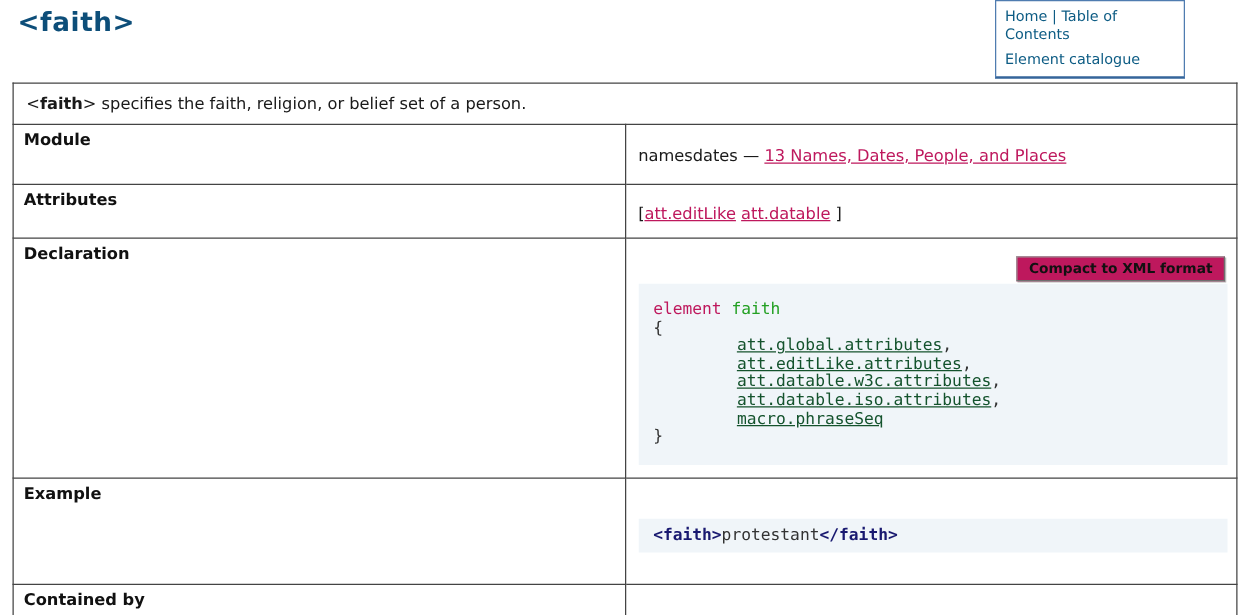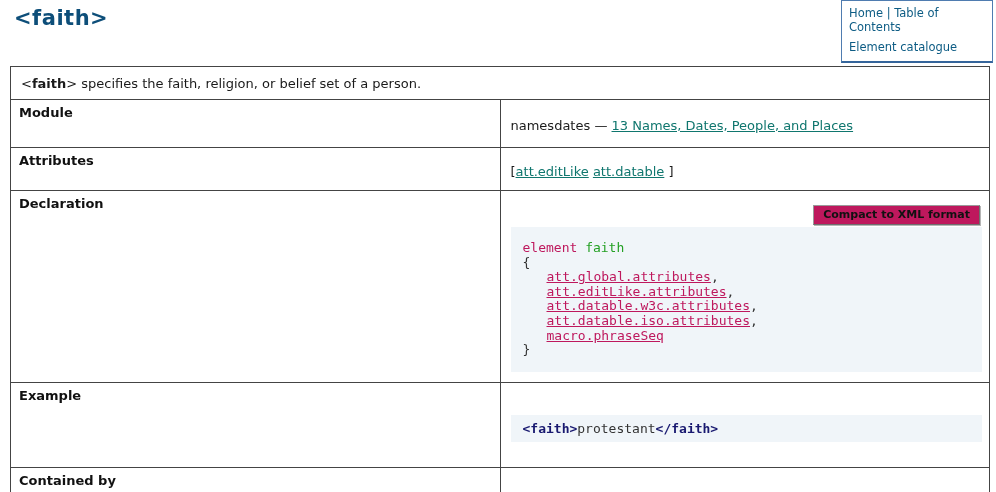--- a/index.html
+++ b/index.html
@@ -21,21 +21,21 @@
     margin: 0;
     font-size: 21px;
     font-weight: bold;
     color: #0d4e79;
     letter-spacing: 0.5px;
   }
 
   
   .navbox {
     position: absolute;
-    left: 841px;
+    left: 796px;
     top: 0;
     width: 152px;
     height: 63px;
     box-sizing: border-box;
     border: 1px solid #4f7cb0;
     border-bottom: 2px solid #35659b;
     padding: 5px 7px;
     font-size: 11.5px;
     line-height: 14px;
     color: #0d5c84;
@@ -81,21 +81,21 @@
   td.content {
     vertical-align: middle;
     padding: 6px 10px 2px 10px;
   }
   td.cell-top {
     vertical-align: top;
     padding: 0;
   }
 
   a.blue-link {
-    color: #0f766e;
+    color: #be185d;
     text-decoration: underline;
     cursor: pointer;
   }
 
   b.inline-tag { font-weight: bold; }
 
   
   .btn-row {
     text-align: right;
     margin: 14px 9px 0 0;
@@ -117,23 +117,24 @@
     background: #f0f5f9;
     margin: 2px 7px 0 10px;
     padding: 14px 12px;
     font-family: "DejaVu Sans Mono", "Liberation Mono", monospace;
     font-size: 13px;
     line-height: 14.6px;
     color: #333;
   }
   .codebox a {
     font-family: "DejaVu Sans Mono", "Liberation Mono", monospace;
-    color: #be185d;
+    color: #14532d;
     text-decoration: underline;
     cursor: pointer;
+    margin-left: 43px;
   }
   .code-line.indent { padding-left: 24px; }
   .kw-element { color: #be185d; }
   .el-name { color: #23a023; }
 
   
   .example-box {
     margin-top: 32px;
     padding: 6px 12px;
     line-height: 15px;

